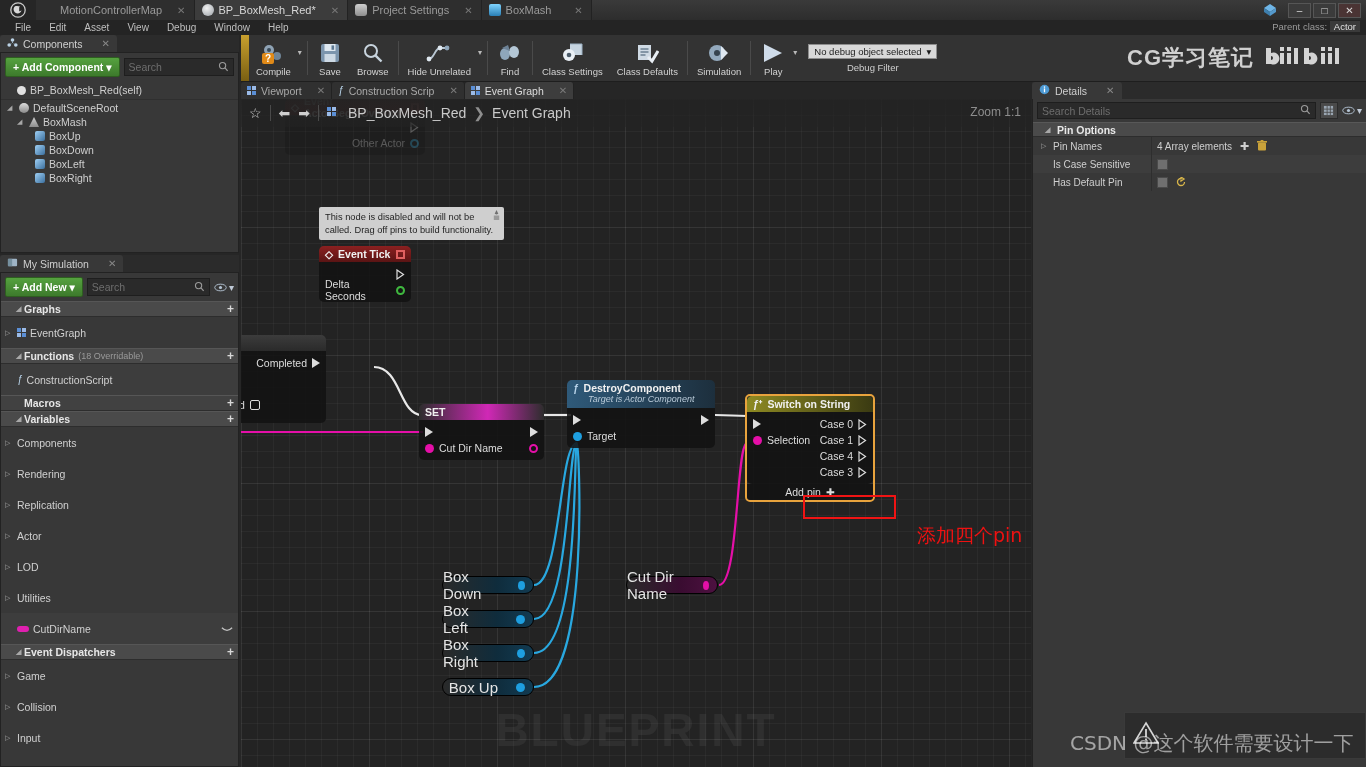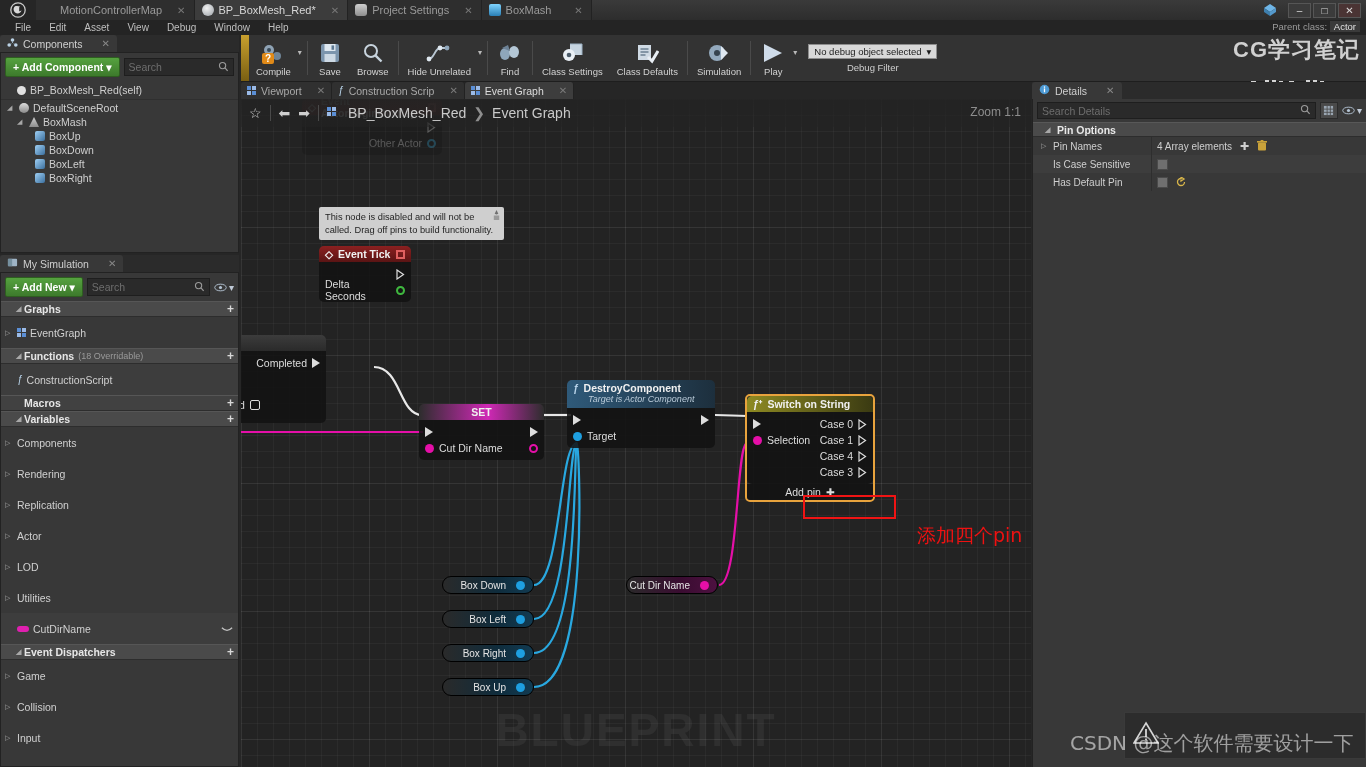--- a/index.html
+++ b/index.html
@@ -124,21 +124,21 @@
   .tb-sep { width: 1px; background: #4a4a4a; margin: 6px 2px; }
   .tb-caret { align-self: center; color: #b9b9b9; font-size: 8px; padding: 0 3px 12px 0; }
   .dbgfilter { display: flex; flex-direction: column; align-items: center; justify-content: center; gap: 3px; padding: 0 8px; }
   .dbg-select {
     background: #d8d8d8; color: #1c1c1c; font-size: 9.5px; padding: 1px 5px;
     display: flex; align-items: center; gap: 5px; border: 1px solid #8d8d8d;
   }
   .dbg-label { font-size: 9.5px; color: #cfcfcf; }
   .brandwm {
     margin-left: auto; display: flex; align-items: center; gap: 10px;
-    padding-right: 6px; color: #bdbdbd; flex-direction: column;
+    padding-right: 6px; color: #bdbdbd;
   }
   .brandwm .cgtxt { font-size: 22px; font-weight: bold; letter-spacing: 1px; color: #d0d0d0; }
 
   
   #graph-tabs {
     position: absolute; left: 241px; top: 82px; width: 790px; height: 17px;
     display: flex; align-items: flex-end; background: #262626;
   }
   .gtab {
     display: flex; align-items: center; gap: 5px; height: 17px; padding: 0 6px;
@@ -189,34 +189,34 @@
   }
   .exec-outline svg { display:block; }
   .dot-pin { width: 9px; height: 9px; border-radius: 50%; }
   .dot-pin.magenta { background: #e50fa8; }
   .dot-pin.blue { background: #1e9fe0; }
   .ring-pin { width: 9px; height: 9px; border-radius: 50%; border: 2px solid #e50fa8; }
   .ring-pin.green { border-color: #3fb83f; }
   .ring-pin.cyan { border-color: #2aa4d6; }
 
   
-  #node-overlap { left: 61px; top: 0px; width: 140px; opacity: .28; }
+  #node-overlap { left: 44px; top: 0px; width: 140px; opacity: .28; }
   #node-overlap .node-hdr { background: linear-gradient(#8c2020,#5a1414); }
   #node-tick { left: 78px; top: 147px; width: 92px; }
   #node-tick .node-hdr { background: linear-gradient(#8c2020,#5a1414); }
   .tooltip-disabled {
     position: absolute; left: 78px; top: 108px; width: 185px;
     background: #cfcfcf; color: #1f1f1f; font-size: 9.3px; line-height: 1.35;
     padding: 4px 6px; border-radius: 2px;
   }
   .tooltip-pin { position: absolute; right: 3px; top: 3px; width: 9px; height: 10px; }
   #node-once { left: -60px; top: 236px; width: 145px; }
   #node-once .node-hdr { background: linear-gradient(#3c3c3c,#2a2a2a); }
   #node-set { left: 178px; top: 305px; width: 125px; }
-  #node-set .node-hdr { background: linear-gradient(90deg,#2d2d2d,#d028b6 55%,#2d2d2d); justify-content:center; }
+  #node-set .node-hdr { background: linear-gradient(90deg,#2d2d2d,#d028b6 55%,#2d2d2d); justify-content:flex-start; }
   #node-destroy { left: 326px; top: 281px; width: 148px; }
   #node-destroy .node-hdr {
     background: linear-gradient(90deg,#2f5a7a,#1d2f3d); height: 28px; align-items: flex-start;
     padding-top: 2px; flex-direction: column; gap: 0;
   }
   #node-destroy .sub { font-size: 9px; font-style: italic; color: #b9cad8; font-weight: normal; }
   #node-switch { left: 504px; top: 295px; width: 130px; border: 2px solid #e8a33d; }
   #node-switch .node-hdr { background: linear-gradient(90deg,#8e8a22,#3a3a12); }
   .addpin-row {
     display: flex; align-items: center; justify-content: center; gap: 5px;
@@ -225,24 +225,24 @@
   }
   .addpin-highlight {
     position: absolute; left: 562px; top: 396px; width: 93px; height: 24px;
     border: 2px solid #f01414; z-index: 20;
   }
   .annot-red {
     position: absolute; left: 676px; top: 424px; font-size: 19px; color: #ee1111;
     font-family: "DejaVu Sans", sans-serif; white-space: nowrap;
   }
   .varpill {
-    position: absolute; display: flex; align-items: center; justify-content: flex-end; gap: 10px;
+    position: absolute; display: flex; align-items: center; justify-content: flex-end; gap: 18px;
     width: 92px; height: 18px; border-radius: 9px; padding-right: 8px;
     background: linear-gradient(90deg,#2a2a2a,#0f2c3c 60%,#123b52);
-    font-size: 10px; color: #e4e4e4;
+    font-size: 15px; color: #e4e4e4;
     border: 1px solid #000;
   }
   .varpill.magenta { background: linear-gradient(90deg,#2a2a2a,#3a0c31 60%,#4d1140); }
   #pill-down { left: 201px; top: 477px; }
   #pill-left { left: 201px; top: 511px; }
   #pill-right { left: 201px; top: 545px; }
   #pill-up { left: 201px; top: 579px; }
   #pill-cutdir { left: 385px; top: 477px; }
   .wires { position: absolute; left: 0; top: 0; width: 790px; height: 668px; pointer-events: none; }
 

